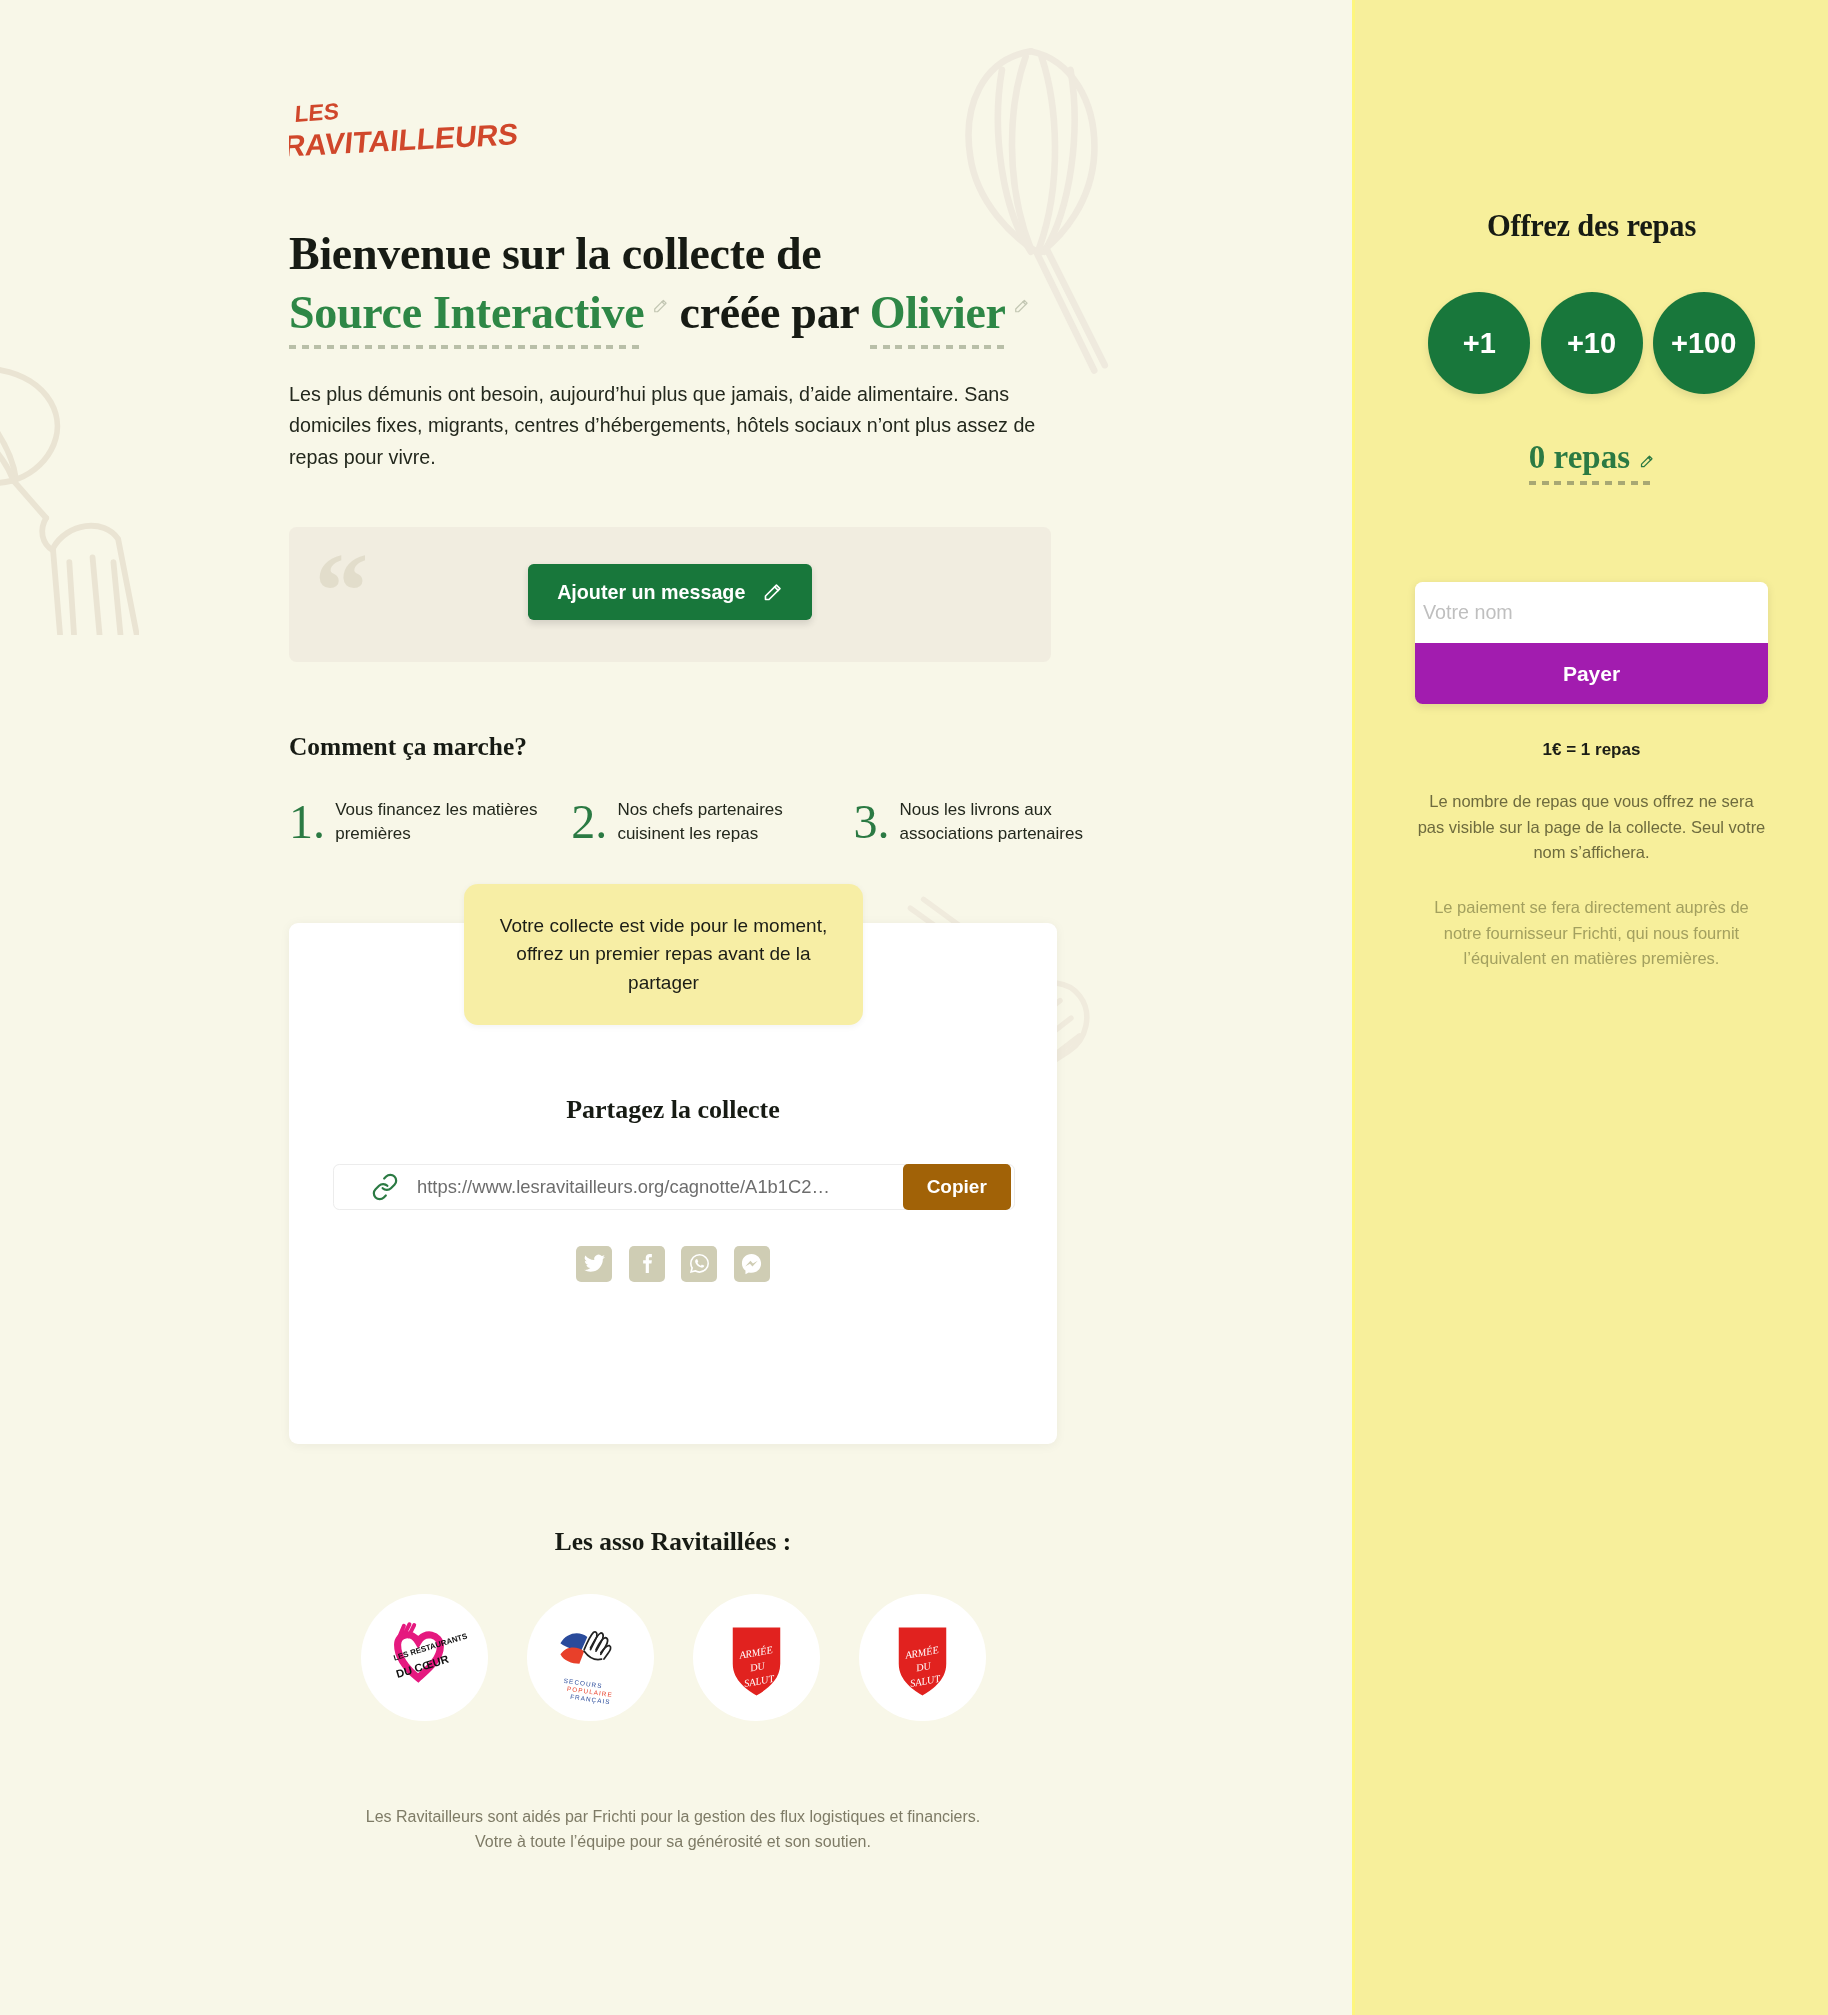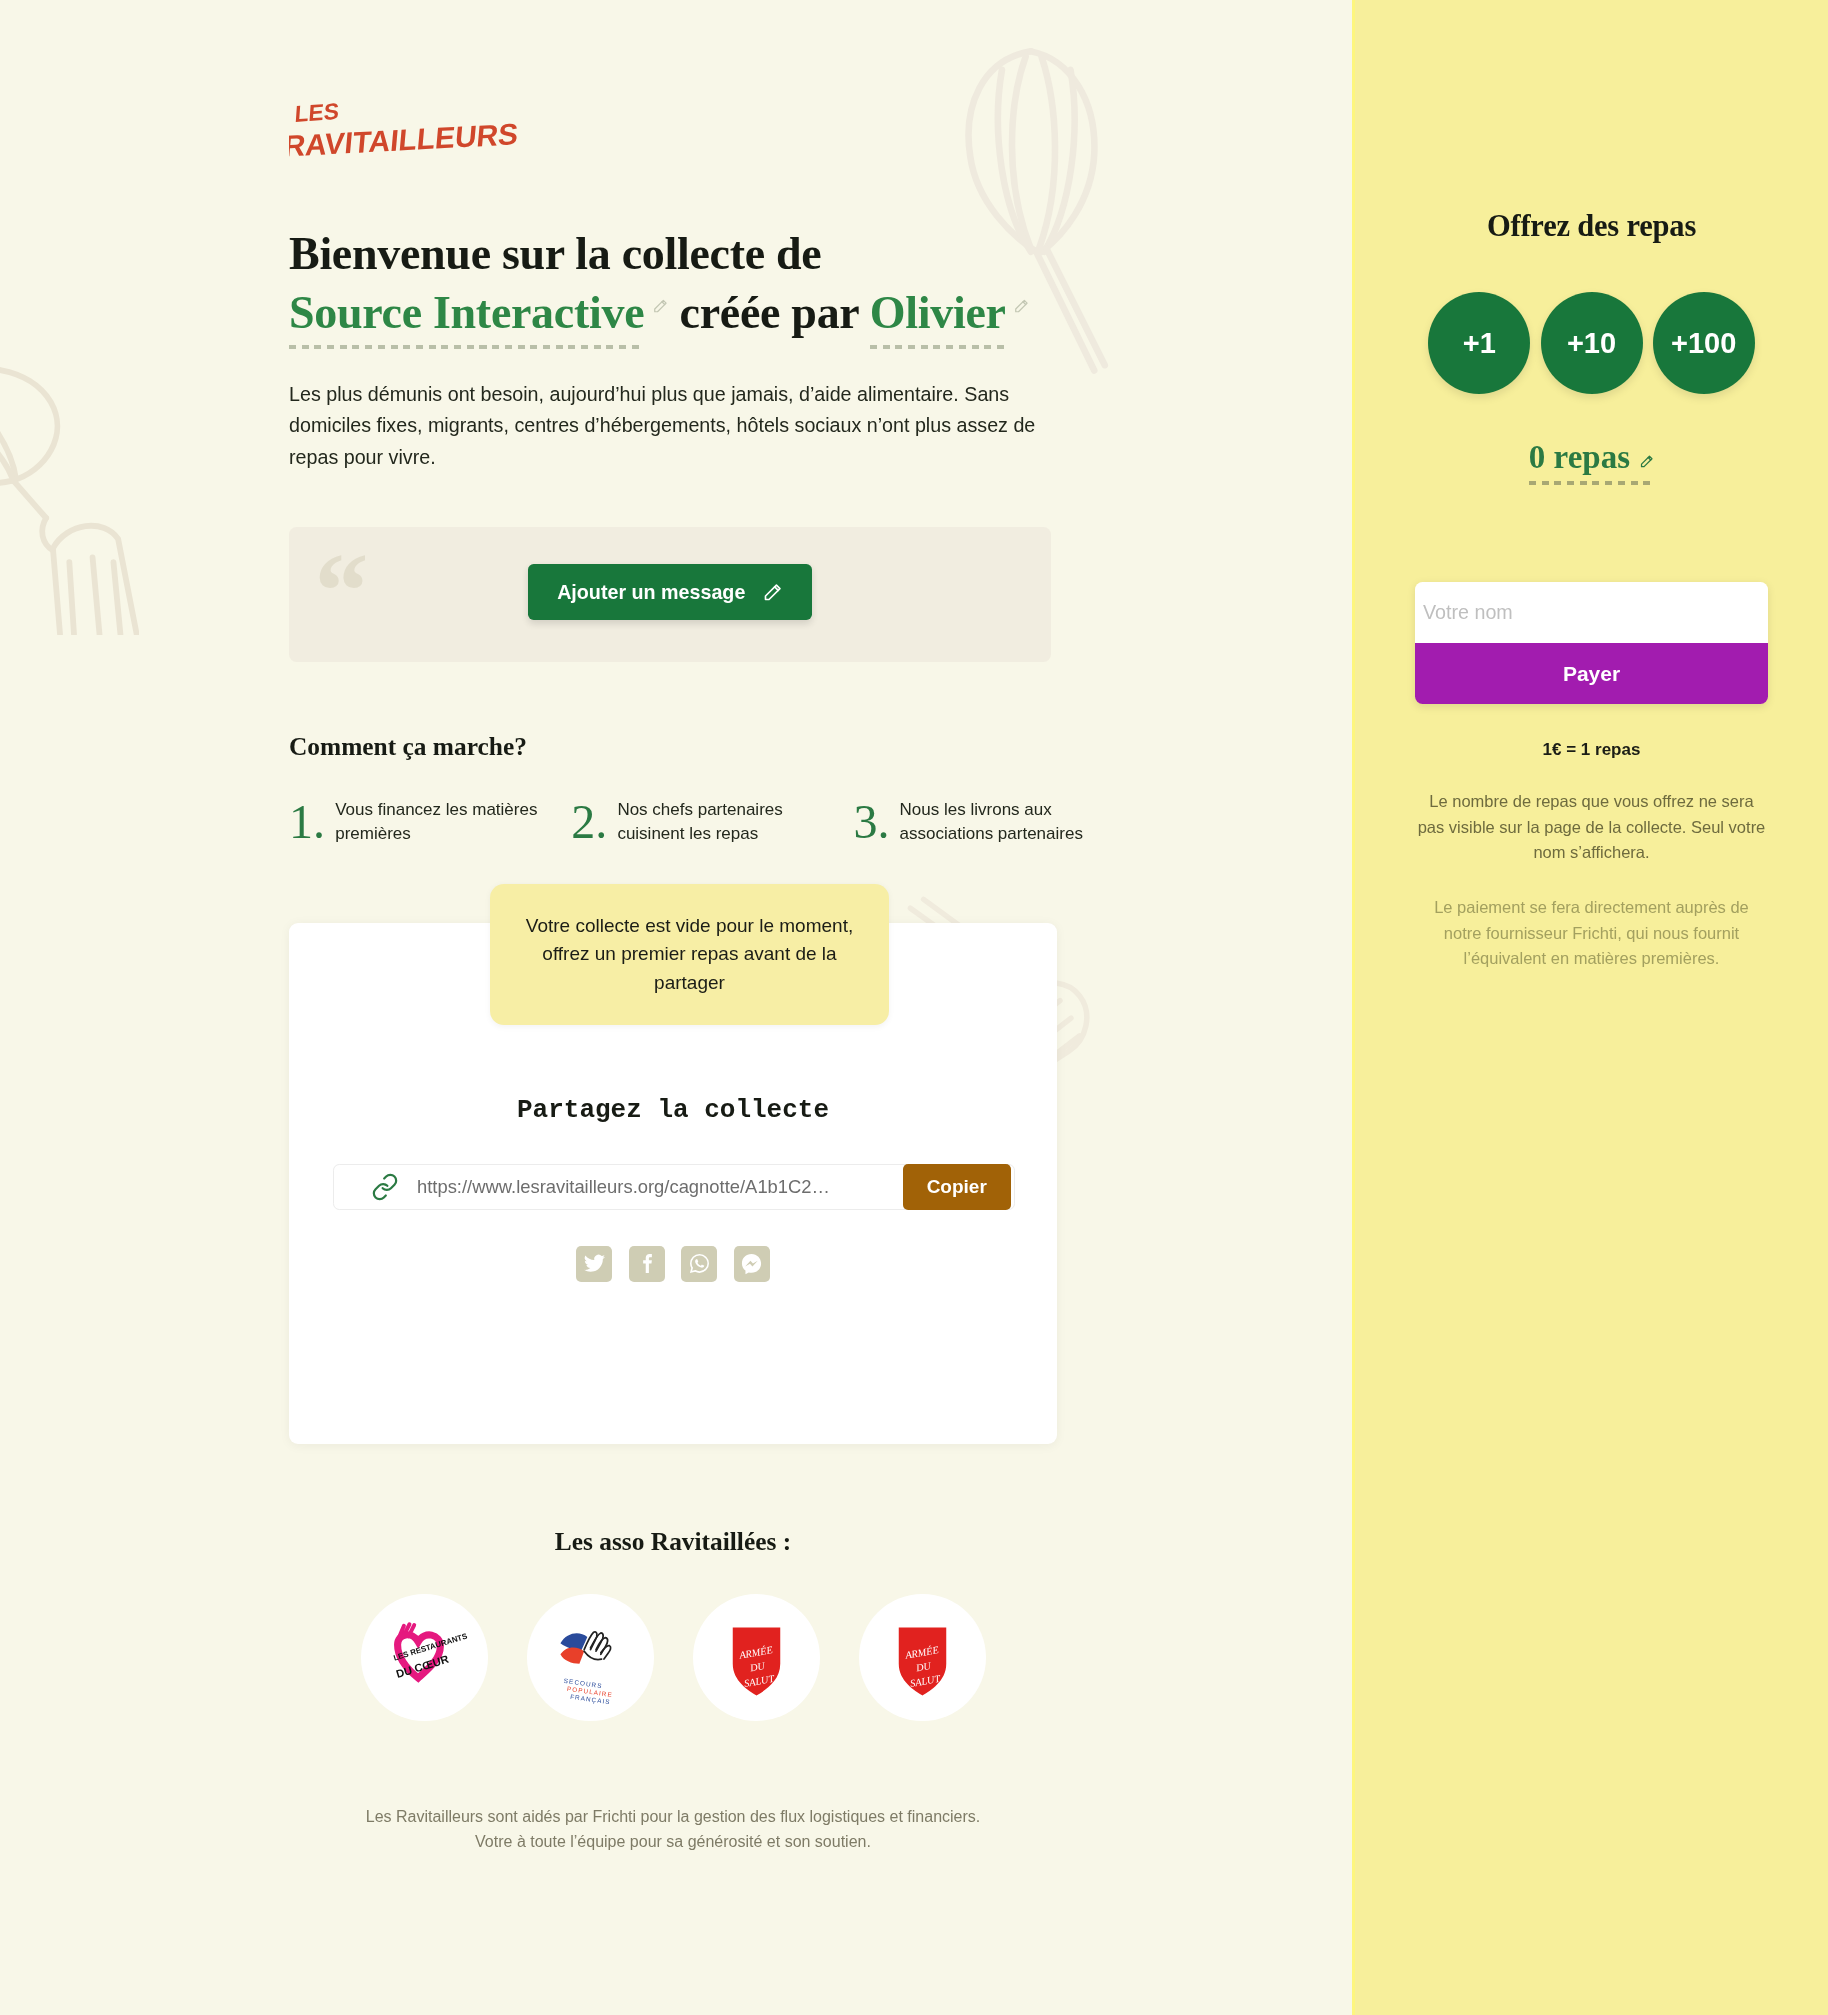--- a/index.html
+++ b/index.html
@@ -146,42 +146,42 @@
     font-size:17px;
     line-height:1.42;
     color:#23281d;
     max-width:229px;
   }
 
   
   .share-wrap { position:relative; margin-top:76px; width:768px; }
   .tooltip {
     position:absolute;
-    left:201px;
+    left:175px;
     top:-39px;
     width:399px;
     background:#f7eea5;
     border-radius:14px;
     padding:28px 32px;
     text-align:center;
     font-size:19px;
     line-height:1.5;
     color:#1b1d16;
     z-index:5;
     box-shadow:0 1.9px 6.3px rgba(0,0,0,0.05);
   }
   .share-card {
     background:#fff;
     border-radius:9px;
     padding:95px 44px 38px;
     min-height:521px;
     box-shadow:0 1.9px 10.2px rgba(0,0,0,0.05);
   }
   .share-title {
-    font-family:Liberation Mono, monospace;
+    font-family:Liberation Serif, serif;
     font-weight:bold;
     font-size:26px;
     text-align:center;
     color:#171b14;
     margin-top:77px;
   }
   .url-row {
     margin:39px auto 0;
     width:682px;
     height:46px;

